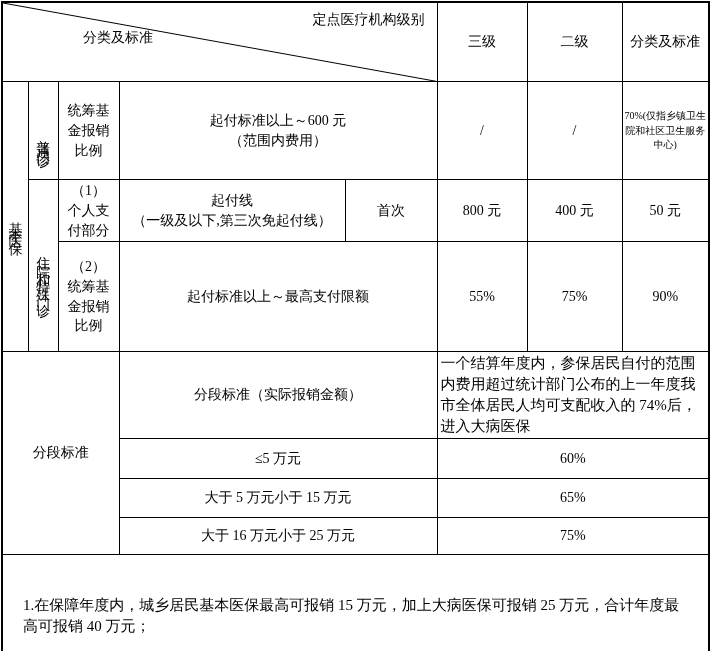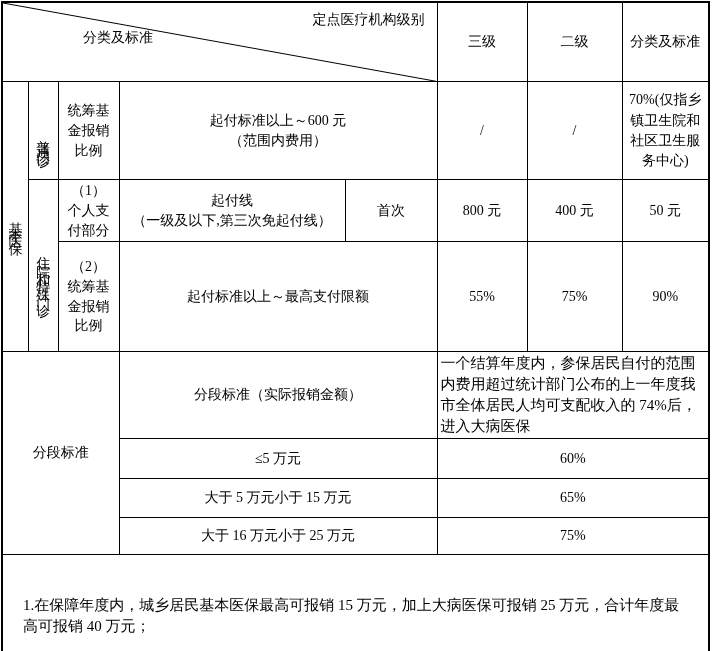--- a/index.html
+++ b/index.html
@@ -26,21 +26,21 @@
   td.corner svg { position:absolute; left:0; top:0; width:100%; height:100%; }
   .corner-top { position:absolute; top:7px; right:12px; font-size:14px; }
   .corner-bottom { position:absolute; top:25px; left:80px; font-size:14px; }
   .vert {
     writing-mode:vertical-rl; text-orientation:upright;
     display:inline-block; white-space:nowrap;
   }
   .sp7 { letter-spacing:7px; }
   .sp5 { letter-spacing:5px; }
   .sp8 { letter-spacing:8px; }
-  td.wrapcell { font-size:14px; line-height:1.45; padding:1px; }
+  td.wrapcell { font-size:10px; line-height:1.45; padding:1px; }
   td.desc { text-align:left; font-size:15px; line-height:21px; padding:1px 3px; }
   td.notes { text-align:left; vertical-align:top; font-size:15px; line-height:21.5px; padding:2px 4px; }
   td.notes div { margin:16px; }
 </style>
 </head>
 <body>
 
 <table class="policy">
   <colgroup>
     <col style="width:26px">

